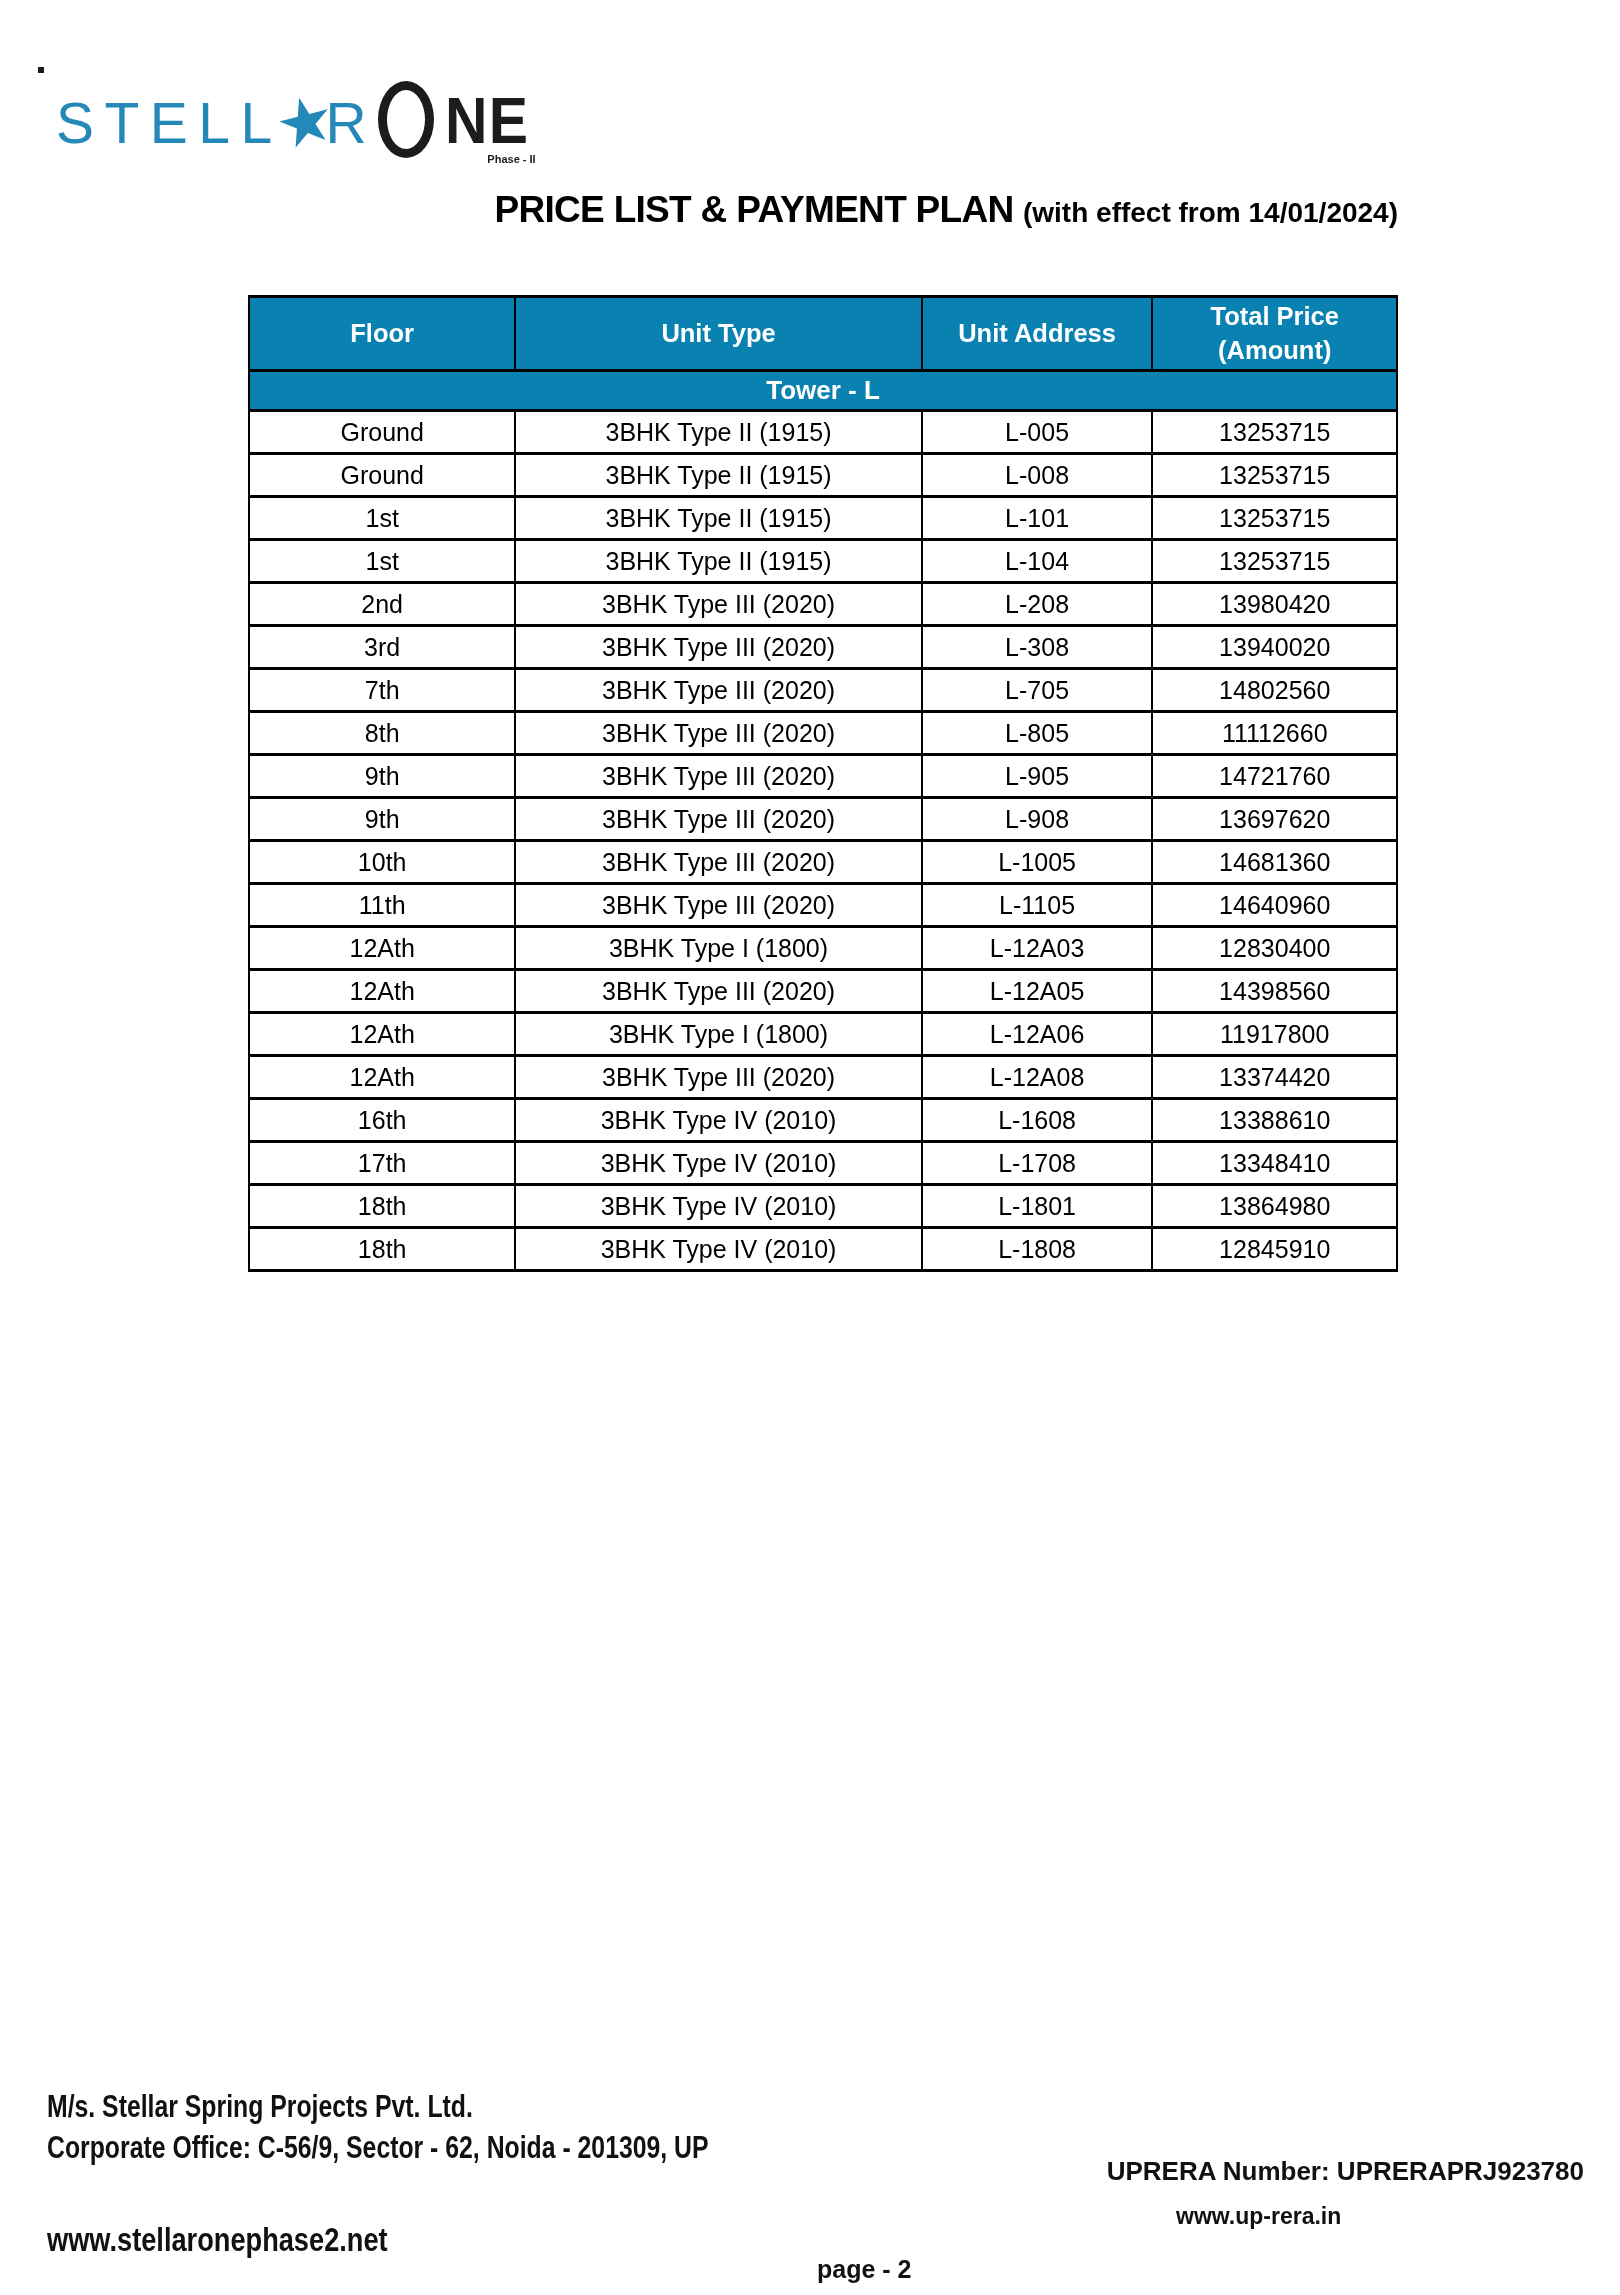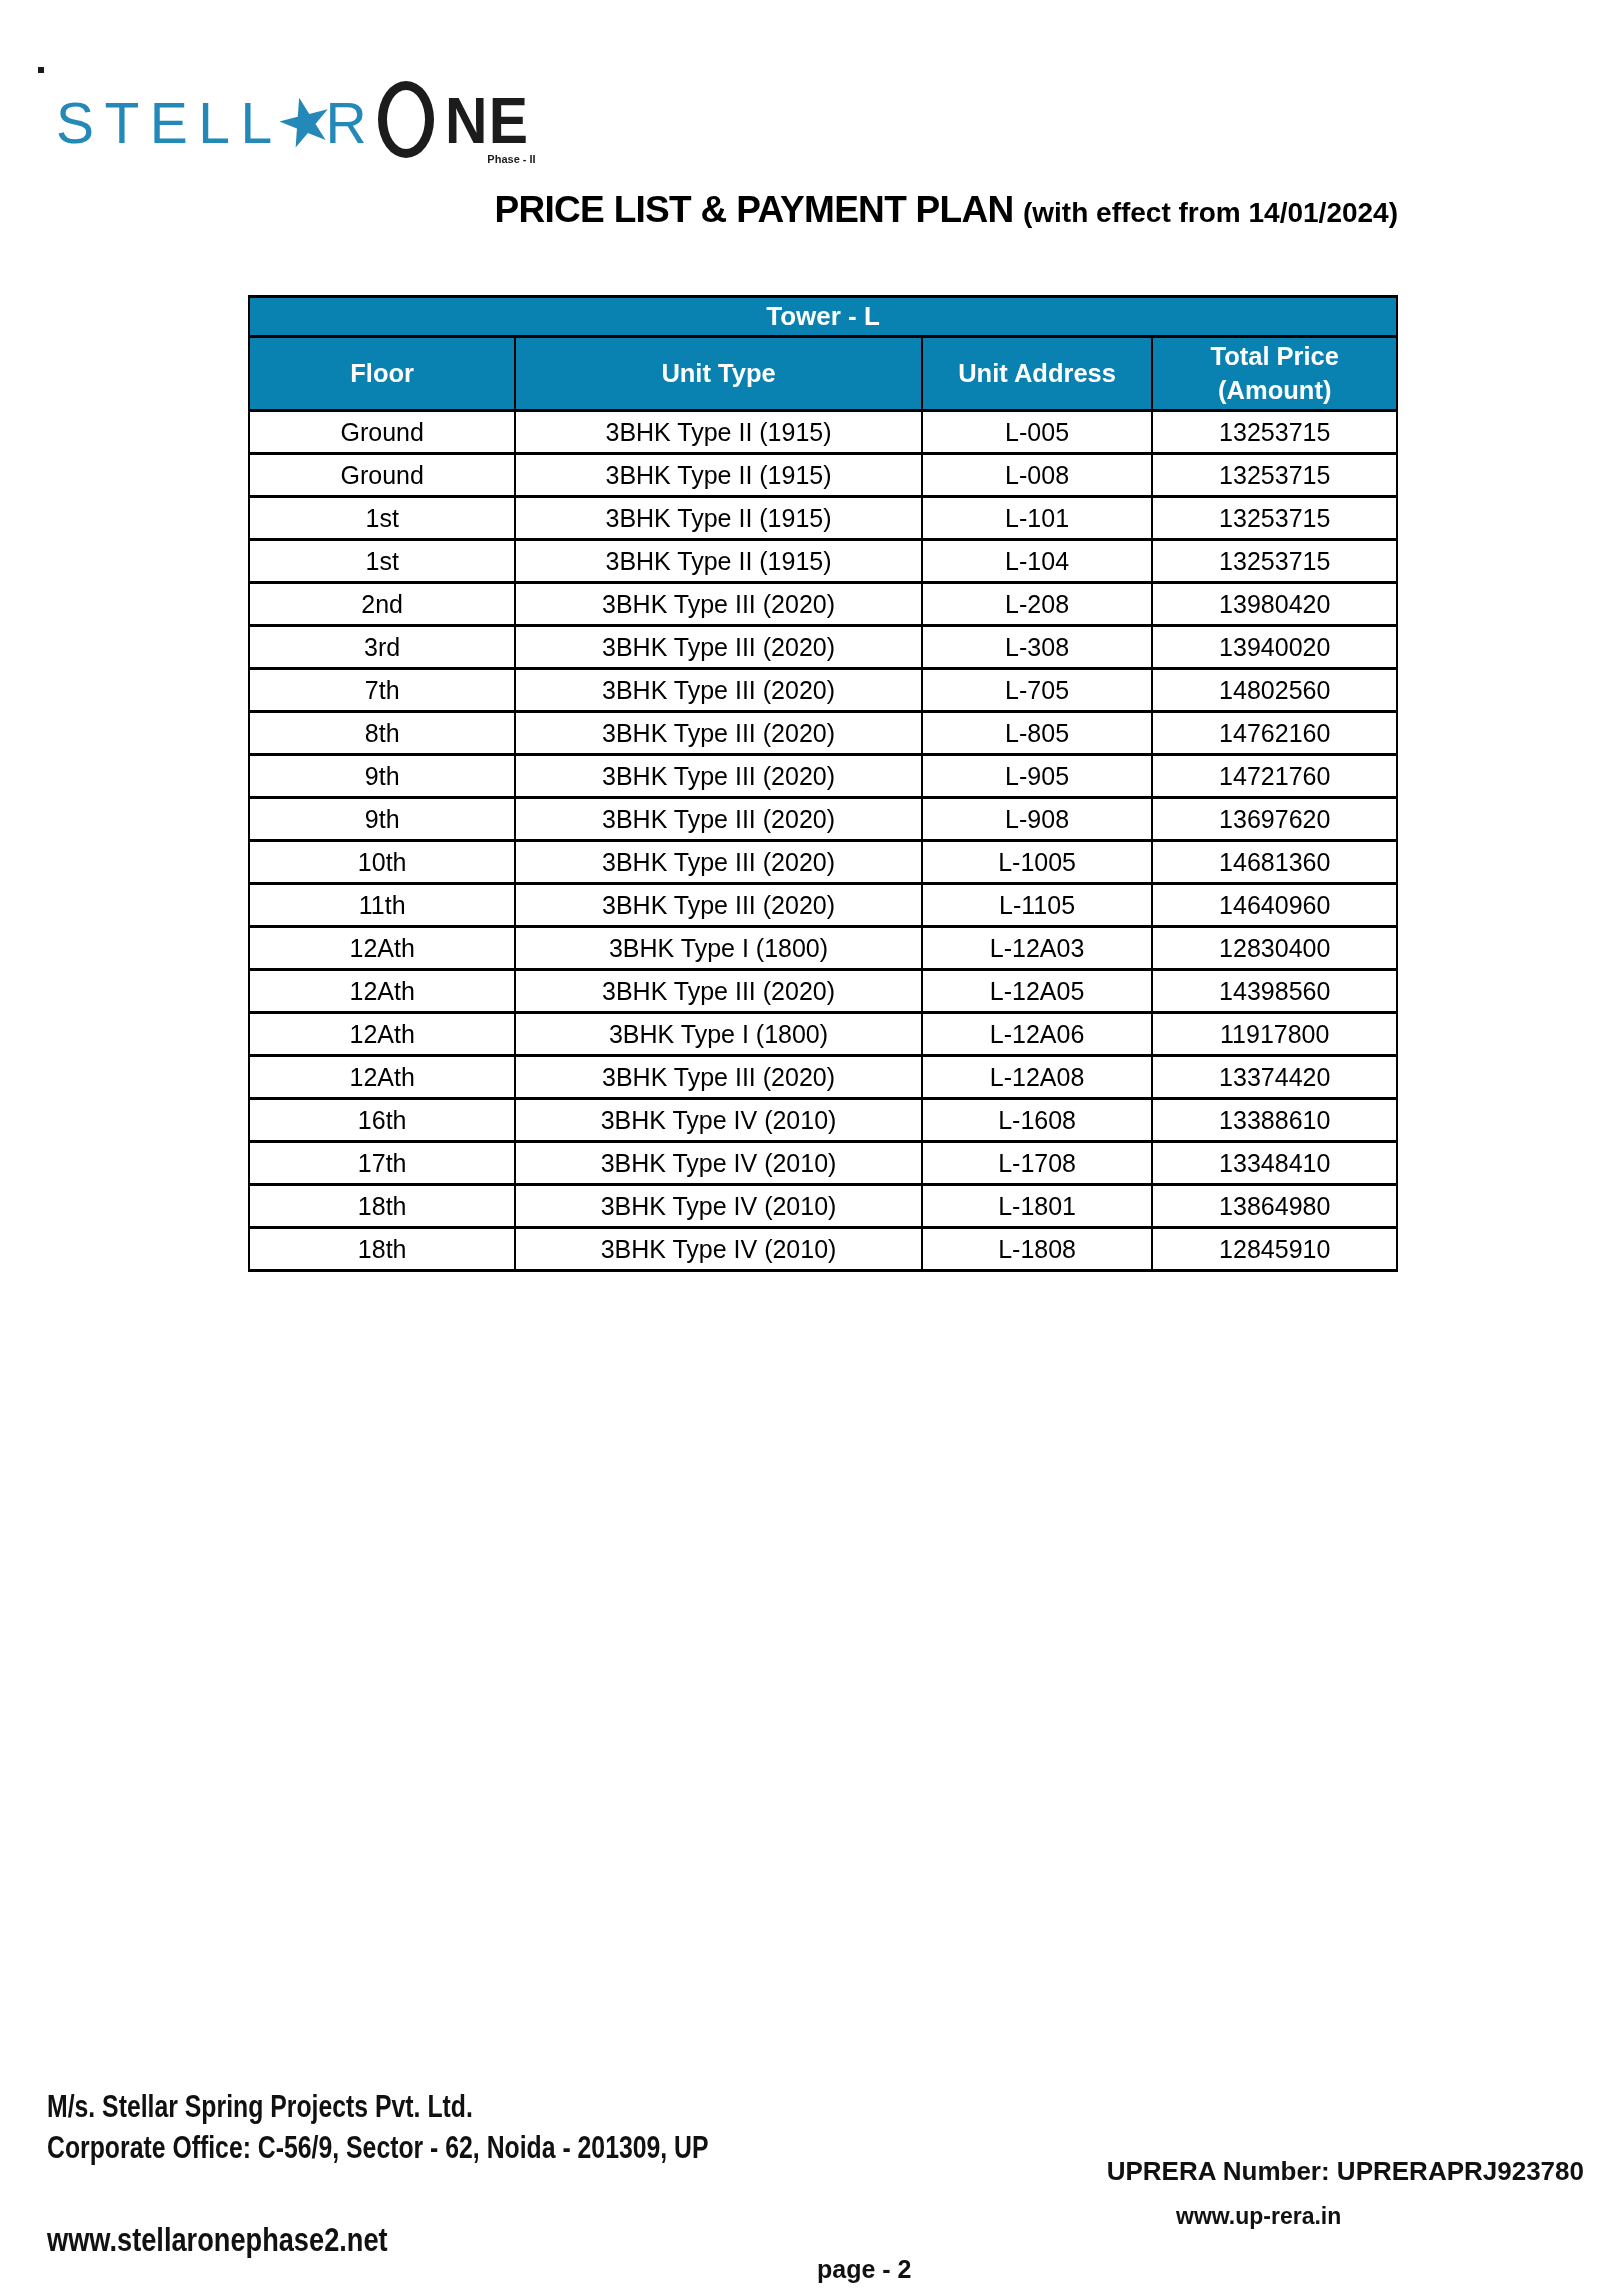--- a/index.html
+++ b/index.html
@@ -120,29 +120,29 @@
   <div class="table-wrap">
     <table class="price-table">
       <colgroup>
         <col style="width:23.2%">
         <col style="width:35.4%">
         <col style="width:20.1%">
         <col style="width:21.3%">
       </colgroup>
       <thead>
         <tr>
-          <th class="th-tower" colspan="4">Tower - L</th>
-        </tr>
-        <tr>
           <th class="th-col">Floor</th>
           <th class="th-col">Unit Type</th>
           <th class="th-col">Unit Address</th>
           <th class="th-col th-price">Total Price
 (Amount)</th>
         </tr>
+        <tr>
+          <th class="th-tower" colspan="4">Tower - L</th>
+        </tr>
       </thead>
       <tbody>
           <tr>
             <td>Ground</td>
             <td>3BHK Type II (1915)</td>
             <td>L-005</td>
             <td>13253715</td>
           </tr>
           <tr>
             <td>Ground</td>
@@ -177,21 +177,21 @@
           <tr>
             <td>7th</td>
             <td>3BHK Type III (2020)</td>
             <td>L-705</td>
             <td>14802560</td>
           </tr>
           <tr>
             <td>8th</td>
             <td>3BHK Type III (2020)</td>
             <td>L-805</td>
-            <td>14762160</td>
+            <td>11112660</td>
           </tr>
           <tr>
             <td>9th</td>
             <td>3BHK Type III (2020)</td>
             <td>L-905</td>
             <td>14721760</td>
           </tr>
           <tr>
             <td>9th</td>
             <td>3BHK Type III (2020)</td>

